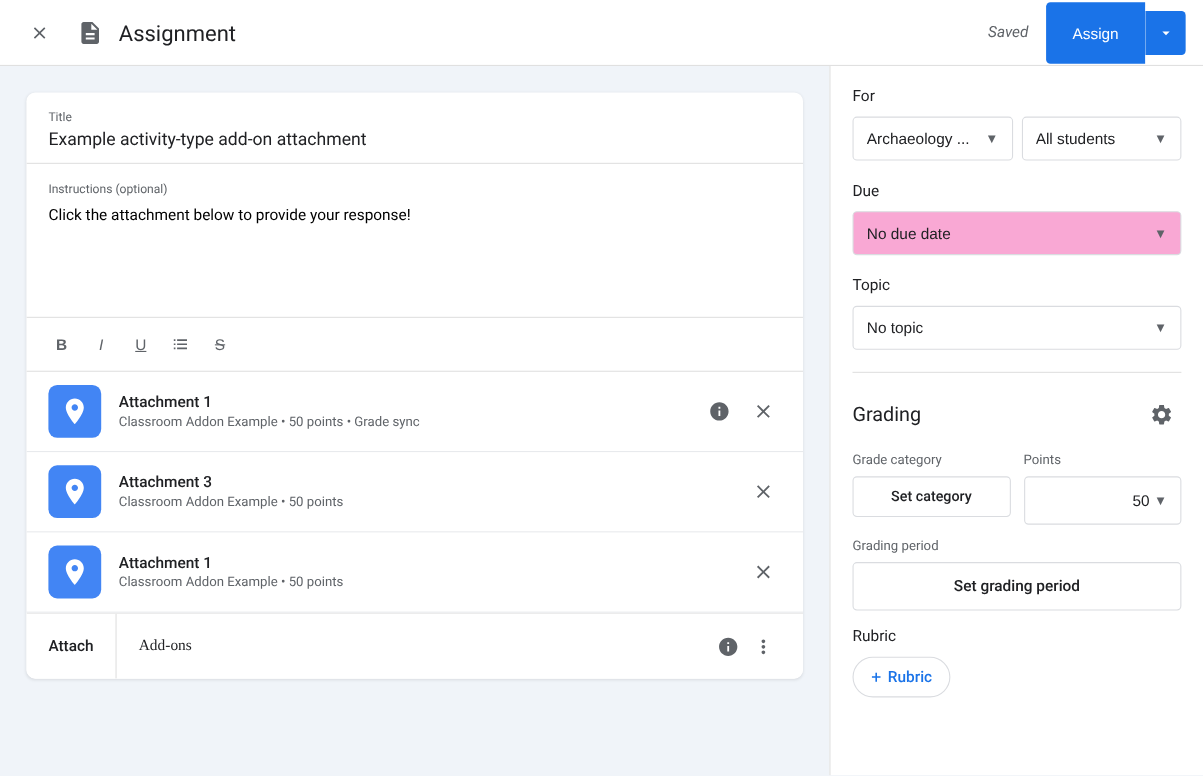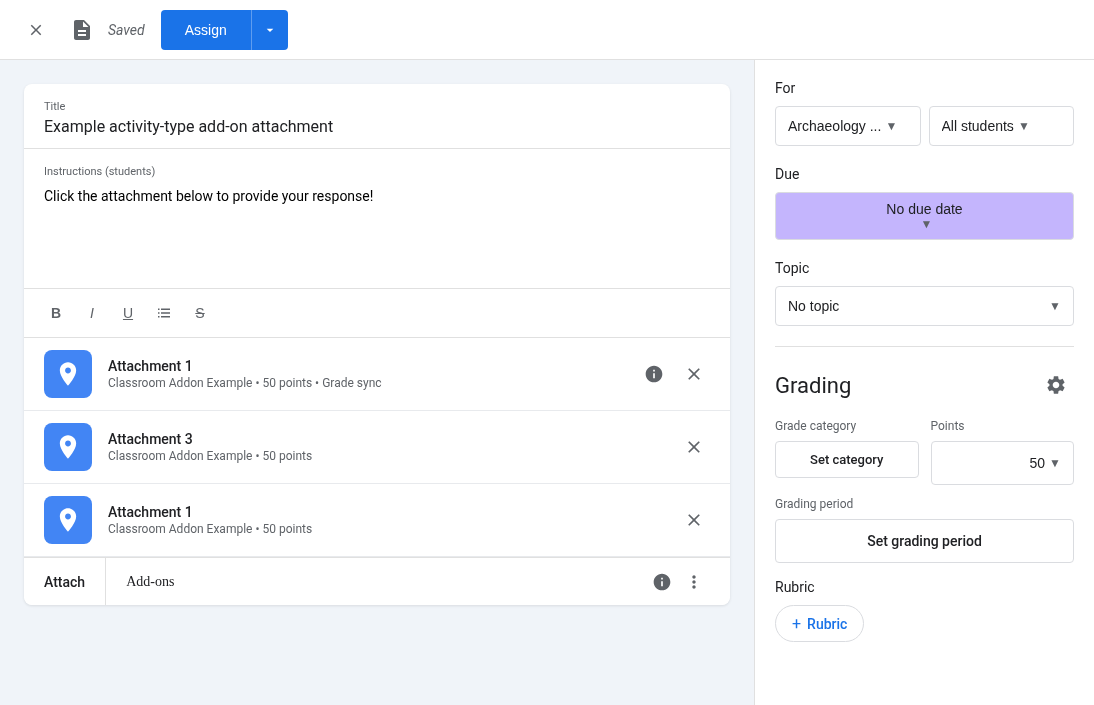--- a/index.html
+++ b/index.html
@@ -27,21 +27,21 @@
     .header-title {
       font-size: 20px; color: #202124; font-weight: 400; flex: 1;
     }
     .header-saved {
       font-size: 14px; color: #5f6368; font-style: italic; margin-right: 16px;
     }
     .assign-btn-group { display: flex; align-items: center; }
     .assign-btn {
       background: #1a73e8; color: #fff; border: none; cursor: pointer;
       padding: 8px 24px; font-size: 14px; font-weight: 500; border-radius: 4px 0 0 4px;
-      height: 40px;
+      height: 56px;
     }
     .assign-dropdown-btn {
       background: #1a73e8; color: #fff; border: none; cursor: pointer;
       padding: 0 10px; height: 40px; border-radius: 0 4px 4px 0;
       border-left: 1px solid rgba(255,255,255,0.3);
       display: flex; align-items: center;
     }
 
     
     .main-area { display: flex; flex: 1; overflow: hidden; }
@@ -108,49 +108,49 @@
       width: 340px; background: #fff; border-left: 1px solid #e0e0e0;
       padding: 20px; overflow-y: auto; flex-shrink: 0;
     }
     .for-section { margin-bottom: 20px; }
     .for-label { font-size: 14px; color: #202124; margin-bottom: 10px; }
     .for-dropdowns { display: flex; gap: 8px; }
     .dropdown-select {
       flex: 1; border: 1px solid #dadce0; border-radius: 4px;
       padding: 8px 12px; font-size: 14px; color: #202124;
       background: #fff; cursor: pointer; display: flex; align-items: center;
-      min-height: 40px;
+      justify-content: space-between; min-height: 40px;
     }
     .dropdown-text { font-size: 14px; color: #202124; white-space: nowrap; overflow: hidden; text-overflow: ellipsis; }
     .chevron { color: #5f6368; font-size: 12px; flex-shrink: 0; margin-left: 4px; }
 
     .due-section { margin-bottom: 20px; }
     .due-label { font-size: 14px; color: #202124; margin-bottom: 10px; }
     .due-dropdown {
       border: 1px solid #dadce0; border-radius: 4px; padding: 8px 12px;
-      font-size: 14px; color: #202124; background: #c4b5fd; cursor: pointer;
+      font-size: 14px; color: #202124; background: #f9a8d4; cursor: pointer;
       display: flex; align-items: center; justify-content: space-between;
-      min-height: 40px; width: 100%; flex-direction: column;
+      min-height: 40px; width: 100%;
     }
 
     .topic-section { margin-bottom: 20px; padding-bottom: 20px; border-bottom: 1px solid #e0e0e0; }
     .topic-label { font-size: 14px; color: #202124; margin-bottom: 10px; }
     .topic-dropdown {
       border: 1px solid #dadce0; border-radius: 4px; padding: 8px 12px;
       font-size: 14px; color: #202124; background: #fff; cursor: pointer;
       display: flex; align-items: center; justify-content: space-between;
       min-height: 40px; width: 100%;
     }
 
     .grading-section { }
     .grading-header {
       display: flex; align-items: center; justify-content: space-between;
       margin-bottom: 16px;
     }
-    .grading-title { font-size: 22px; font-weight: 400; color: #202124; }
+    .grading-title { font-size: 18px; font-weight: 400; color: #202124; }
     .settings-icon-btn {
       background: none; border: none; cursor: pointer;
       width: 36px; height: 36px; border-radius: 50%;
       display: flex; align-items: center; justify-content: center; color: #5f6368;
     }
 
     .grade-row { display: flex; gap: 12px; margin-bottom: 12px; }
     .grade-col { flex: 1; }
     .col-label { font-size: 12px; color: #5f6368; margin-bottom: 8px; }
     .set-category-btn {
@@ -187,21 +187,21 @@
 
     
     ::-webkit-scrollbar { width: 6px; }
     ::-webkit-scrollbar-track { background: transparent; }
     ::-webkit-scrollbar-thumb { background: #dadce0; border-radius: 3px; }
 
     
     .bottom-section {
       background: #fff; border-top: 1px solid #e0e0e0;
       display: flex; align-items: center;
-      height: 48px; border-radius: 0 0 8px 8px; overflow: hidden;
+      height: 60px; border-radius: 0 0 8px 8px; overflow: hidden;
       margin-top: 0;
     }
     .attach-area {
       display: flex; align-items: center; padding: 0 20px;
       height: 100%; cursor: pointer;
     }
     .attach-label { font-size: 14px; color: #202124; font-weight: 500; }
     .addons-area {
       flex: 1; display: flex; align-items: center; padding: 0 20px;
       border-left: 1px solid #e0e0e0; height: 100%; font-family: Liberation Serif, serif;
@@ -217,20 +217,21 @@
     <button class="header-close-btn">
       <svg width="18" height="18" viewBox="0 0 24 24" fill="currentColor">
           <path d="M19 6.41L17.59 5 12 10.59 6.41 5 5 6.41 10.59 12 5 17.59 6.41 19 12 13.41 17.59 19 19 17.59 13.41 12z"></path>
         </svg>
     </button>
     <div class="header-doc-icon">
       <svg width="24" height="24" viewBox="0 0 24 24" fill="currentColor">
           <path d="M14 2H6c-1.1 0-2 .9-2 2v16c0 1.1.9 2 2 2h12c1.1 0 2-.9 2-2V8l-6-6zm2 16H8v-2h8v2zm0-4H8v-2h8v2zm-3-5V3.5L18.5 9H13z"></path>
         </svg>
     </div>
+    <h1 class="header-title">Assignment</h1>
     <span class="header-saved">Saved</span>
     <div class="assign-btn-group">
       <button class="assign-btn">Assign</button>
       <button class="assign-dropdown-btn">
         <svg width="16" height="16" viewBox="0 0 24 24" fill="currentColor">
             <path d="M7 10l5 5 5-5z"></path>
           </svg>
       </button>
     </div>
   </div>
@@ -239,21 +240,21 @@
 
     <div class="left-panel">
       <div class="assignment-card">
 
         <div class="title-section">
           <div class="title-label">Title</div>
           <input class="title-input" type="text" value="Example activity-type add-on attachment" style="">
         </div>
 
         <div class="instructions-section">
-          <div class="instructions-label">Instructions (students)</div>
+          <div class="instructions-label">Instructions (optional)</div>
           <div class="instructions-text">Click the attachment below to provide your response!</div>
         </div>
 
         <div class="formatting-toolbar">
           <button class="format-btn">
               <strong>B</strong>
             </button>
           <button class="format-btn">
               <em>I</em>
             </button>

